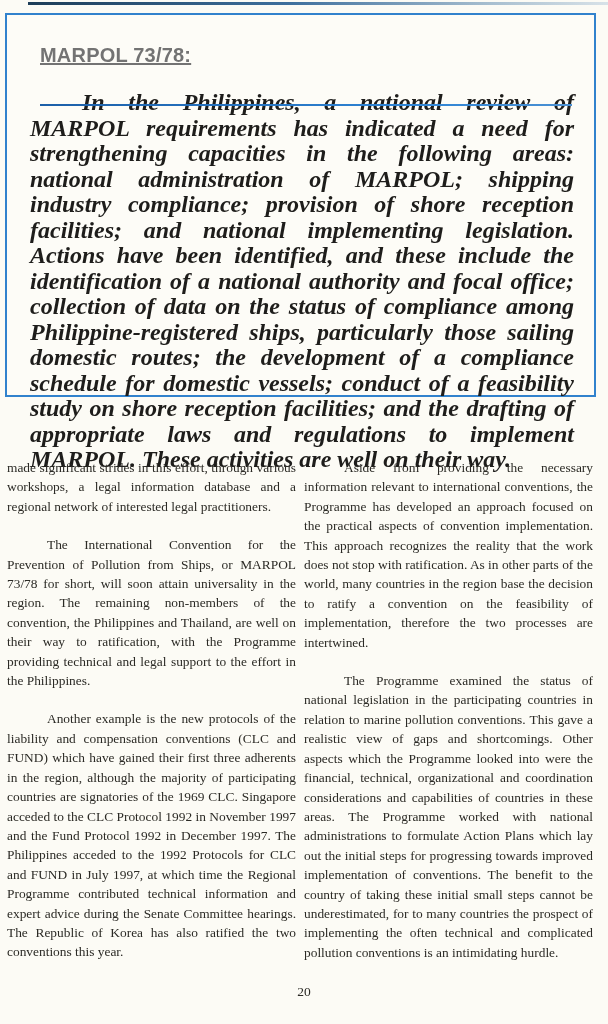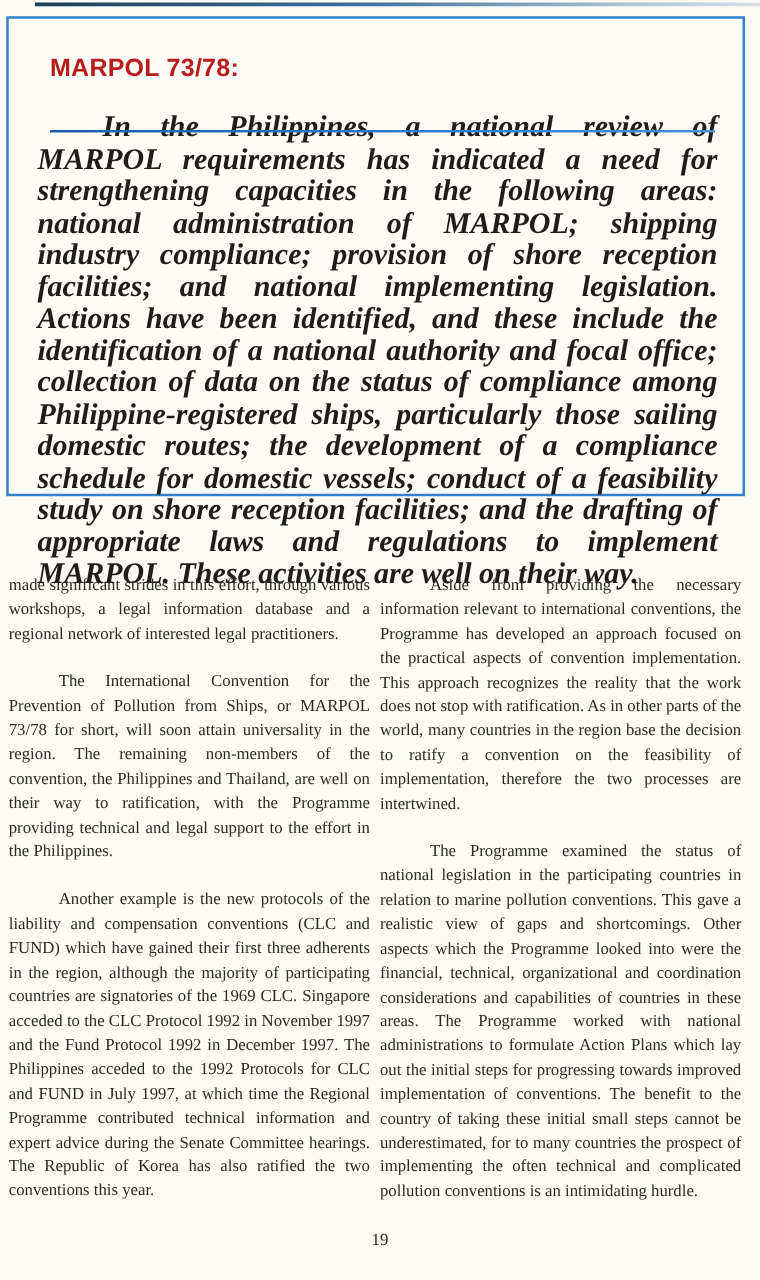--- a/index.html
+++ b/index.html
@@ -36,22 +36,23 @@
     border: 2px solid #3182cd;
     background: #fdfcf7;
     box-sizing: border-box;
   }
   .box-title {
     margin: 28px 20px 0 33px;
     font-family: "Liberation Sans", sans-serif;
     font-weight: bold;
     font-size: 20px;
     line-height: 25px;
-    color: #b91c1c;
+    color: #737373;
     letter-spacing: 0.2px;
+    text-decoration: underline;
   }
   .title-rule {
     position: absolute;
     left: 33px;
     top: 89px;
     width: 532px;
     height: 2px;
     background: linear-gradient(to right, #1c5fa8, #2f85d6 70%, #4b90d2);
   }
   .box-summary {
@@ -118,13 +119,13 @@
     <p class="continuation">made significant strides in this effort, through various workshops, a legal information database and a regional network of interested legal practitioners.</p>
     <p>The International Convention for the Prevention of Pollution from Ships, or MARPOL 73/78 for short, will soon attain universality in the region. The remaining non-members of the convention, the Philippines and Thailand, are well on their way to ratification, with the Programme providing technical and legal support to the effort in the Philippines.</p>
     <p>Another example is the new protocols of the liability and compensation conventions (CLC and FUND) which have gained their first three adherents in the region, although the majority of participating countries are signatories of the 1969 CLC. Singapore acceded to the CLC Protocol 1992 in November 1997 and the Fund Protocol 1992 in December 1997. The Philippines acceded to the 1992 Protocols for CLC and FUND in July 1997, at which time the Regional Programme contributed technical information and expert advice during the Senate Committee hearings. The Republic of Korea has also ratified the two conventions this year.</p>
   </div>
   <div class="col">
     <p>Aside from providing the necessary information relevant to international conventions, the Programme has developed an approach focused on the practical aspects of convention implementation. This approach recognizes the reality that the work does not stop with ratification. As in other parts of the world, many countries in the region base the decision to ratify a convention on the feasibility of implementation, therefore the two processes are intertwined.</p>
     <p>The Programme examined the status of national legislation in the participating countries in relation to marine pollution conventions. This gave a realistic view of gaps and shortcomings. Other aspects which the Programme looked into were  the financial, technical, organizational and coordination considerations and capabilities of countries in these areas. The Programme worked with national administrations to formulate Action Plans which lay out the initial steps for progressing towards improved implementation of conventions. The benefit to the country of taking these initial small steps cannot be underestimated, for to many countries the prospect of implementing the often technical and complicated pollution conventions is an intimidating hurdle.</p>
   </div>
 </div>
 
-<div class="page-number">19</div>
+<div class="page-number">20</div>
 
 </body></html>

